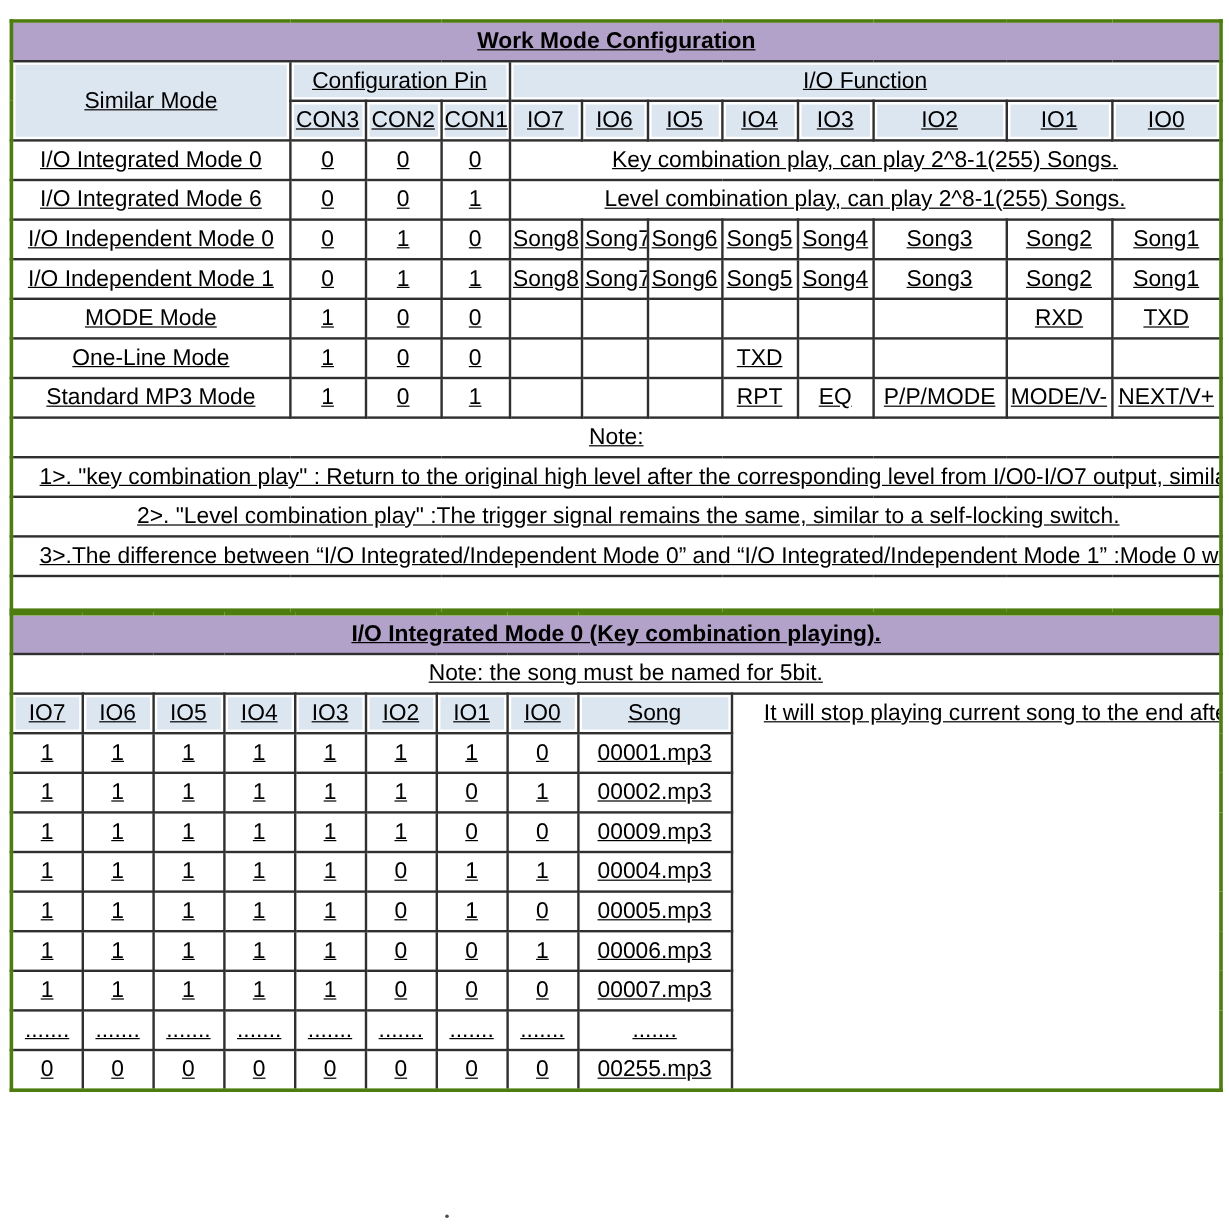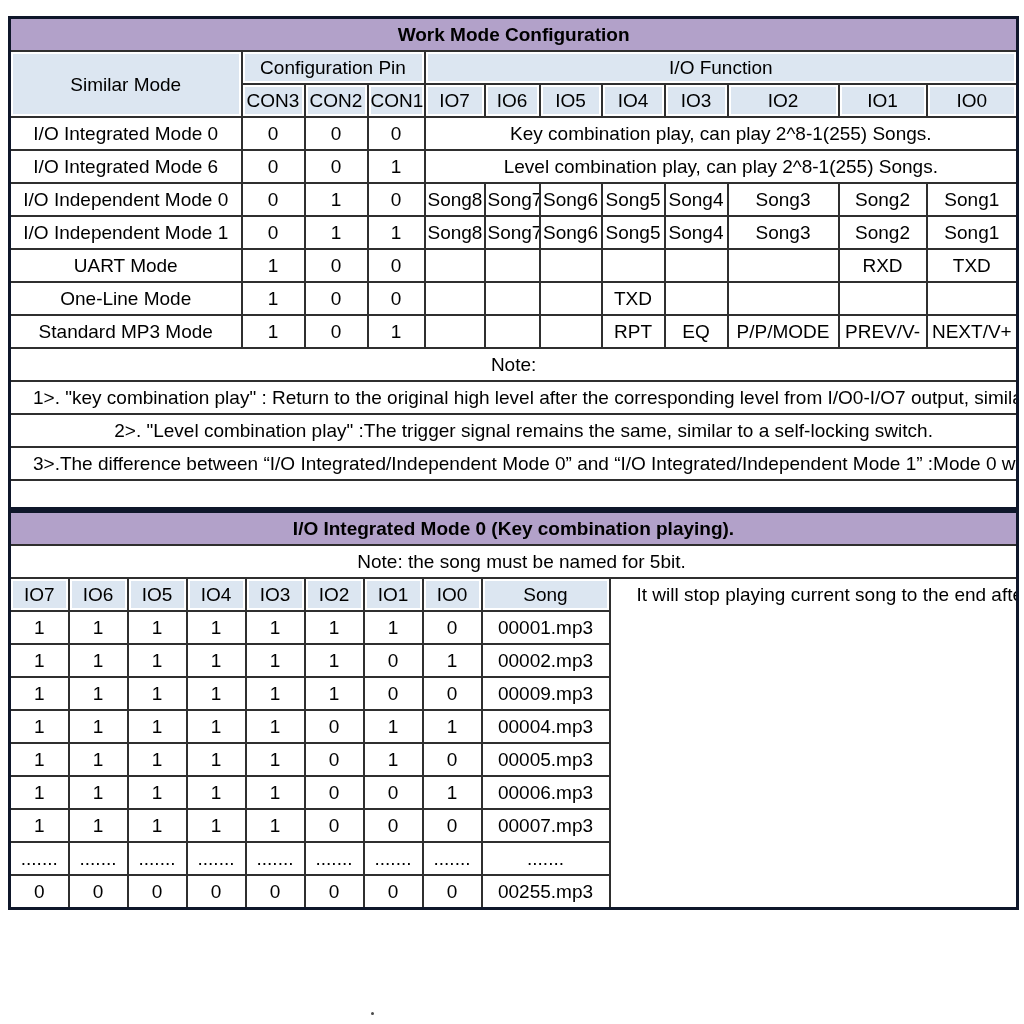--- a/index.html
+++ b/index.html
@@ -4,21 +4,22 @@
 <style>
   html,body{margin:0;padding:0;}
   body{
     width:1024px;height:1024px;overflow:hidden;background:#ffffff;
     font-family:"Liberation Sans","DejaVu Sans",sans-serif;color:#000;
     position:relative;
   }
   .page{padding:16px 8px 0 8px;}
   table.t{
     border-collapse:collapse;table-layout:fixed;width:1008px;
-    border:3px solid #0f172a;
+    border:3px solid #4d7c0f;
+    text-decoration:underline;
   }
   table.t td{
     border:2px solid #2f2f2f;
     font-size:19px;text-align:center;
     height:29px;line-height:29px;padding:1px 2px;
     overflow:hidden;white-space:nowrap;
   }
   td.title-cell{
     background:#b2a1c9;font-weight:bold;font-size:21px;height:30px;
   }
@@ -124,21 +125,21 @@
           <td>Song8</td>
           <td>Song7</td>
           <td>Song6</td>
           <td>Song5</td>
           <td>Song4</td>
           <td>Song3</td>
           <td>Song2</td>
           <td>Song1</td>
         </tr>
         <tr>
-          <td>UART Mode</td>
+          <td>MODE Mode</td>
           <td>1</td>
           <td>0</td>
           <td>0</td>
           <td></td>
           <td></td>
           <td></td>
           <td></td>
           <td></td>
           <td></td>
           <td>RXD</td>
@@ -162,21 +163,21 @@
           <td>Standard MP3 Mode</td>
           <td>1</td>
           <td>0</td>
           <td>1</td>
           <td></td>
           <td></td>
           <td></td>
           <td>RPT</td>
           <td>EQ</td>
           <td>P/P/MODE</td>
-          <td>PREV/V-</td>
+          <td>MODE/V-</td>
           <td>NEXT/V+</td>
         </tr>
         <tr>
         <td class="note-left" colspan="12">Note:</td>
       </tr>
       <tr>
         <td class="note-text" colspan="12">1&gt;. "key combination play" : Return to the original high level after the corresponding level from I/O0-I/O7 output, similar to the key triggered once.Similar instantaneous switch.</td>
       </tr>
       <tr>
         <td class="note-text" colspan="12">2&gt;. "Level combination play" :The trigger signal remains the same, similar to a self-locking switch.</td>

